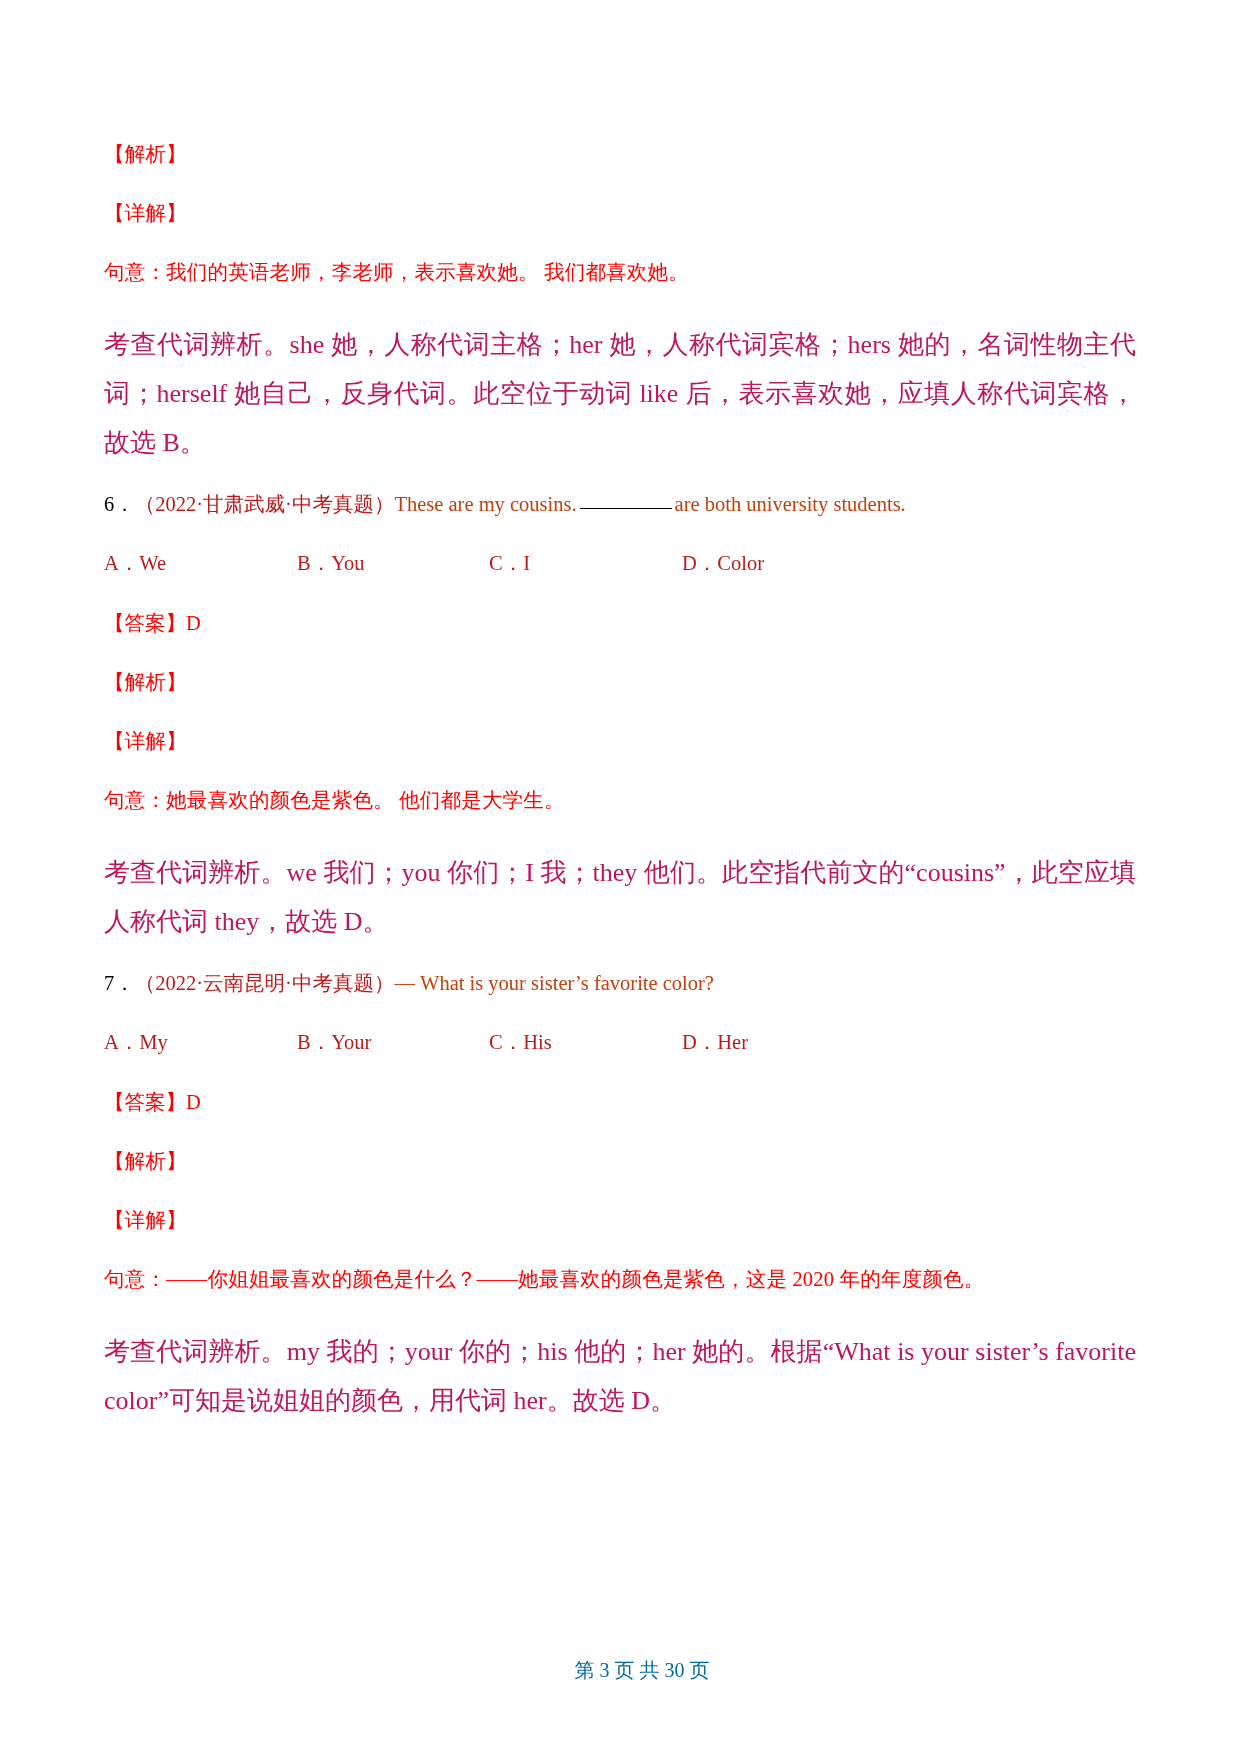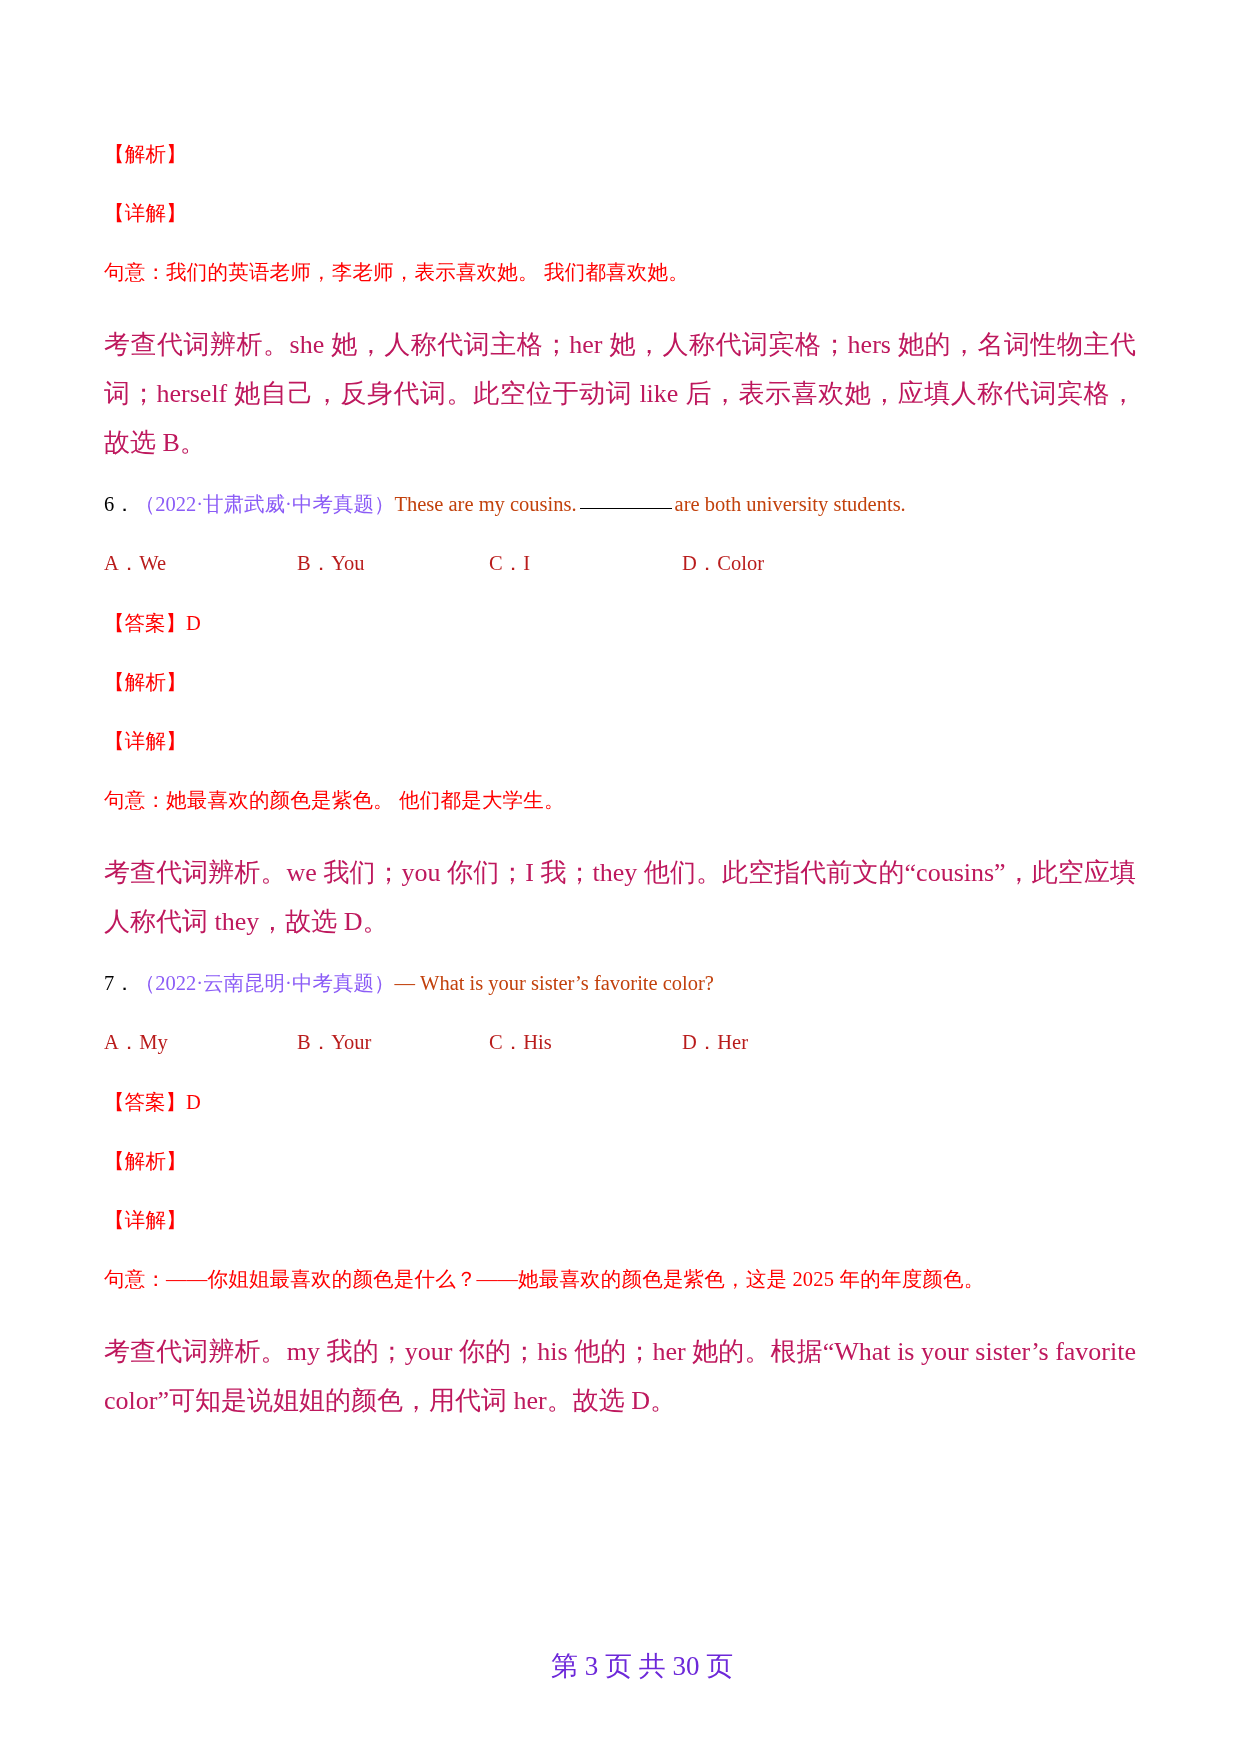--- a/index.html
+++ b/index.html
@@ -36,21 +36,21 @@
   .qline {
     font-size: 20.5px;
     color: #000000;
     line-height: 1.0;
     margin: 0 0 38.5px 0;
   }
   .qnum {
     color: #000000;
   }
   .src {
-    color: #8b5cf6;
+    color: #b91c1c;
     text-align: right;
   }
   .stem {
     color: #c2410c;
   }
   .blank-u {
     display: inline-block;
     border-bottom: 1.6px solid #000000;
     width: 92px;
     vertical-align: 2px;
@@ -85,22 +85,22 @@
   }
   .ans .letter {
     color: #ff0000;
   }
   .footer {
     position: absolute;
     left: 0;
     right: 0;
     bottom: 86px;
     text-align: center;
-    font-size: 27px;
-    color: #6d28d9;
+    font-size: 20px;
+    color: #0369a1;
     font-family: "Liberation Serif", "DejaVu Serif", serif;
     padding-left: 44px;
   }
   .em-dash {
     letter-spacing: -1px;
   }
 </style>
 </head>
 <body>
 
@@ -150,19 +150,19 @@
   </div>
 
   <div class="ans">
     <span>【答案】</span><span class="letter">D</span>
   </div>
 
   <div class="line">【解析】</div>
 
   <div class="line">【详解】</div>
 
-  <div class="line">句意：——你姐姐最喜欢的颜色是什么？——她最喜欢的颜色是紫色，这是 2025 年的年度颜色。</div>
+  <div class="line">句意：——你姐姐最喜欢的颜色是什么？——她最喜欢的颜色是紫色，这是 2020 年的年度颜色。</div>
 
   <div class="para">考查代词辨析。my 我的；your 你的；his 他的；her 她的。根据“What is your sister’s favorite color”可知是说姐姐的颜色，用代词 her。故选 D。</div>
 
   <div class="footer">第 3 页 共 30 页</div>
 
 </div>
 
 </body></html>

